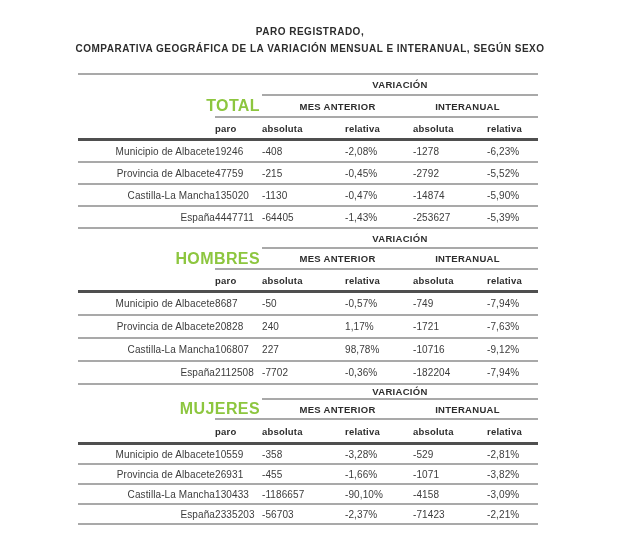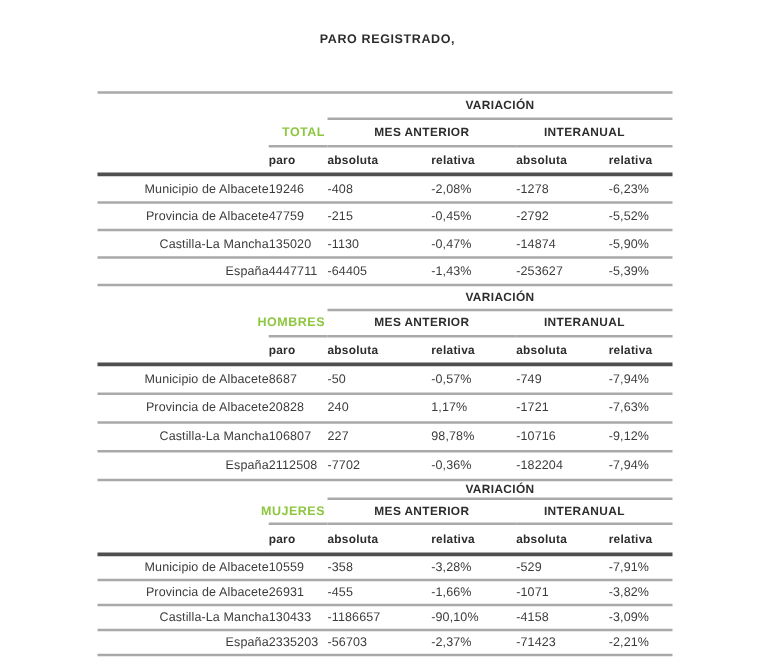--- a/index.html
+++ b/index.html
@@ -24,21 +24,21 @@
   .rvar{grid-template-columns:184px 276px;}
   .rvar-top{border-top:2px solid var(--line-light,#a9a9a9);}
   .cvar{
     text-align:center;font-weight:bold;font-size:9.5px;letter-spacing:0.3px;
     color:var(--text-strong,#2d2d2d);height:100%;display:flex;align-items:center;justify-content:center;
     border-bottom:2px solid var(--line-light,#a9a9a9);
   }
   
   .rgrp{grid-template-columns:137px 47px 151px 125px;}
   .rgrp .u{border-bottom:2px solid var(--line-light,#a9a9a9);height:100%;display:flex;align-items:center;}
-  .cgroup{justify-content:flex-end;text-align:right;font-weight:bold;font-size:10px;
+  .cgroup{justify-content:flex-end;text-align:right;font-weight:bold;font-size:16px;
     letter-spacing:0.4px;color:var(--accent-green,#8dc63f);padding-right:2px;}
   .cmes{justify-content:center;font-weight:bold;font-size:9.5px;letter-spacing:0.3px;color:var(--text-strong,#2d2d2d);}
   .cint{justify-content:center;font-weight:bold;font-size:9.5px;letter-spacing:0.3px;color:var(--text-strong,#2d2d2d);padding-right:16px;}
   
   .rcols{grid-template-columns:137px 47px 83px 68px 74px 51px;
     border-bottom:3px solid var(--line-dark,#4f4f4f);}
   .rcols .bh{font-weight:bold;font-size:9.5px;letter-spacing:0.2px;color:var(--text-strong,#2d2d2d);}
   
   .drow{grid-template-columns:137px 47px 83px 68px 74px 51px;
     border-bottom:2px solid var(--line-light,#a9a9a9);}
@@ -50,20 +50,21 @@
   .sec2 .rvar{height:20px}.sec2 .rgrp{height:21px}.sec2 .rcols{height:23px}.sec2 .drow{height:23px}
   .sec3 .rvar{height:15px}.sec3 .rgrp{height:20px}.sec3 .rcols{height:25px}.sec3 .drow{height:20px}
 </style>
 </head>
 <body>
 
 <div class="canvas">
 
   <div class="title">
     <div>PARO REGISTRADO,</div>
+    <div>COMPARATIVA GEOGRÁFICA DE LA VARIACIÓN MENSUAL E INTERANUAL, SEGÚN SEXO</div>
   </div>
 
   <div class="sec sec1">
     <div class="row rvar rvar-top">
       <div class="cell"></div>
       <div class="cell cvar">VARIACIÓN</div>
     </div>
     <div class="row rgrp">
       <div class="cell"></div>
       <div class="cell u cgroup">TOTAL</div>
@@ -183,21 +184,21 @@
       <div class="cell bh">relativa</div>
       <div class="cell bh">absoluta</div>
       <div class="cell bh">relativa</div>
     </div>
     <div class="row drow">
       <div class="cell lbl">Municipio de Albacete</div>
       <div class="cell val">10559</div>
       <div class="cell val">-358</div>
       <div class="cell val">-3,28%</div>
       <div class="cell val">-529</div>
-      <div class="cell val">-7,91%</div>
+      <div class="cell val">-2,81%</div>
     </div>
     <div class="row drow">
       <div class="cell lbl">Provincia de Albacete</div>
       <div class="cell val">26931</div>
       <div class="cell val">-455</div>
       <div class="cell val">-1,66%</div>
       <div class="cell val">-1071</div>
       <div class="cell val">-3,82%</div>
     </div>
     <div class="row drow">

